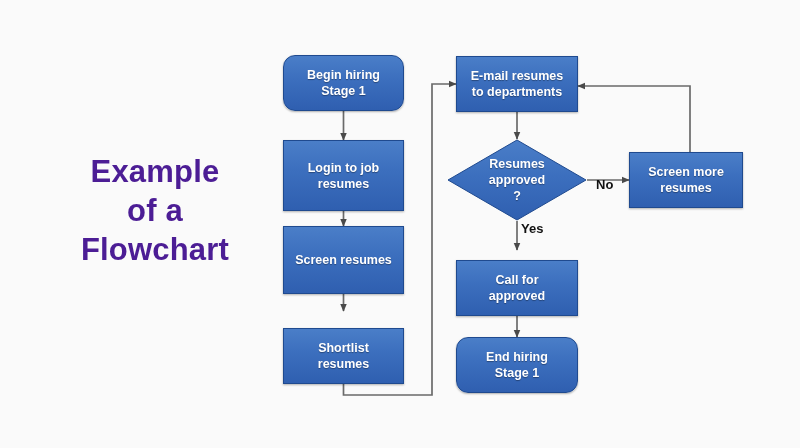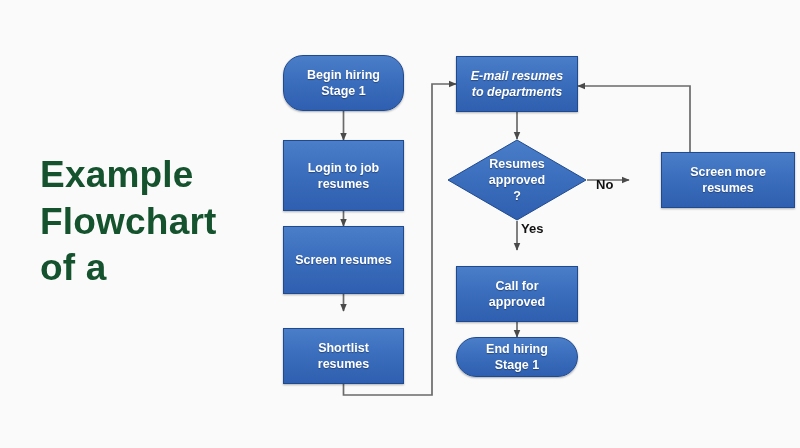--- a/index.html
+++ b/index.html
@@ -27,25 +27,25 @@
     height: 448px;
     pointer-events: none;
   }
 
   
   .title {
     position: absolute;
     left: 40px;
     top: 152px;
     width: 230px;
-    text-align: left;
-    font-size: 37px;
+    text-align: center;
+    font-size: 31px;
     font-weight: bold;
     line-height: 1.26;
-    color: #14532d;
+    color: #4c1d95;
     letter-spacing: 0.2px;
   }
   .title .line { display: block; }
 
   
   .node {
     position: absolute;
     box-sizing: border-box;
     display: flex;
     align-items: center;
@@ -56,21 +56,21 @@
     font-size: 12.5px;
     line-height: 1.28;
     background: linear-gradient(180deg, #4a7ec8 0%, #3c6fbe 42%, #2f5fb0 100%);
     border: 1px solid #1f4a8f;
     box-shadow: 0 1px 2px rgba(0,0,0,0.30);
     text-shadow: 0 1px 1px rgba(0,0,0,0.35);
     padding: 2px 6px;
     z-index: 2;
   }
   .node.rounded {
-    border-radius: 20px;
+    border-radius: 12px;
   }
   .node .label { display: block; }
 
   
   .diamond {
     position: absolute;
     z-index: 2;
   }
   .diamond svg { display: block; }
   .diamond .dlabel {
@@ -129,22 +129,22 @@
       <line x1="517" y1="221" x2="517" y2="250" marker-end="url(#arrow)"></line>
 
       <path d="M 690 152 L 690 86 L 578 86" marker-end="url(#arrow)"></path>
 
       <line x1="517" y1="306" x2="517" y2="337" marker-end="url(#arrow)"></line>
     </g>
   </svg>
 
   <div class="title">
     <span class="line">Example</span>
+    <span class="line">of a</span>
     <span class="line">Flowchart</span>
-    <span class="line">of a</span>
   </div>
 
   <div class="node rounded" style="left:283px; top:55px; width:121px; height:56px;">
     <div>
       <span class="label">Begin hiring</span>
       <span class="label">Stage 1</span>
     </div>
   </div>
 
   <div class="node" style="left:283px; top:140px; width:121px; height:71px;">
@@ -160,21 +160,21 @@
     </div>
   </div>
 
   <div class="node" style="left:283px; top:311px; width:121px; height:56px;margin-top:17px;">
     <div>
       <span class="label">Shortlist</span>
       <span class="label">resumes</span>
     </div>
   </div>
 
-  <div class="node" style="left:456px; top:56px; width:122px; height:56px;font-style:italic;">
+  <div class="node" style="left:456px; top:56px; width:122px; height:56px;">
     <div>
       <span class="label">E-mail resumes</span>
       <span class="label">to departments</span>
     </div>
   </div>
 
   <div class="diamond" style="left:447px; top:139px; width:140px; height:82px;">
     <svg width="140" height="82" viewBox="0 0 140 82">
       <defs>
         <linearGradient id="dgrad" x1="0" y1="0" x2="0" y2="1">
@@ -185,35 +185,35 @@
       </defs>
       <polygon points="70,1 139,41 70,81 1,41" fill="url(#dgrad)" stroke="#1f4a8f" stroke-width="1"></polygon>
     </svg>
     <div class="dlabel">
       <span>Resumes</span>
       <span>approved</span>
       <span>?</span>
     </div>
   </div>
 
-  <div class="node" style="left:629px; top:152px; width:134px; height:56px;margin-left:32px;">
+  <div class="node" style="left:629px; top:152px; width:114px; height:56px;">
     <div>
       <span class="label">Screen more</span>
       <span class="label">resumes</span>
     </div>
   </div>
 
-  <div class="node" style="left:456px; top:266px; width:122px; height:56px;">
+  <div class="node" style="left:456px; top:260px; width:122px; height:56px;">
     <div>
       <span class="label">Call for</span>
       <span class="label">approved</span>
     </div>
   </div>
 
-  <div class="node rounded" style="left:456px; top:337px; width:122px; height:40px;">
+  <div class="node rounded" style="left:456px; top:337px; width:122px; height:56px;">
     <div>
       <span class="label">End hiring</span>
       <span class="label">Stage 1</span>
     </div>
   </div>
 
   <div class="edge-label" style="left:596px; top:153px;margin-top:24px;">No</div>
   <div class="edge-label" style="left:521px; top:221px;">Yes</div>
 
 </div>

